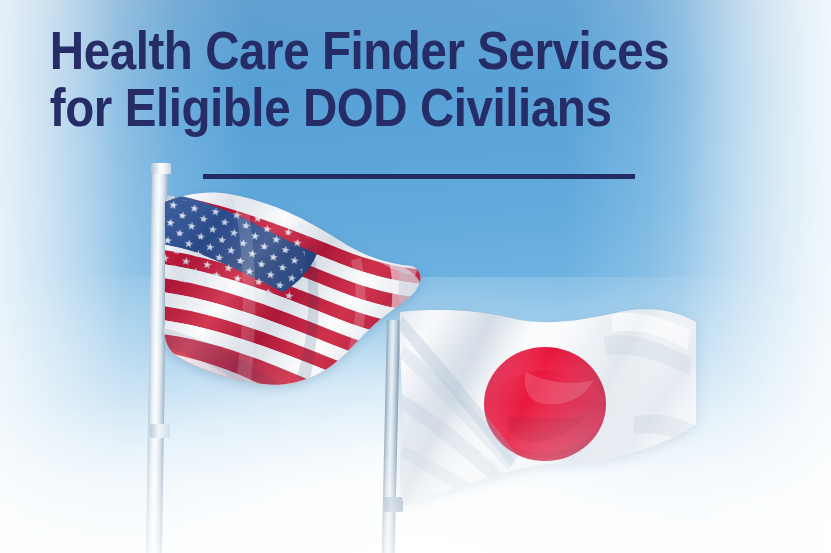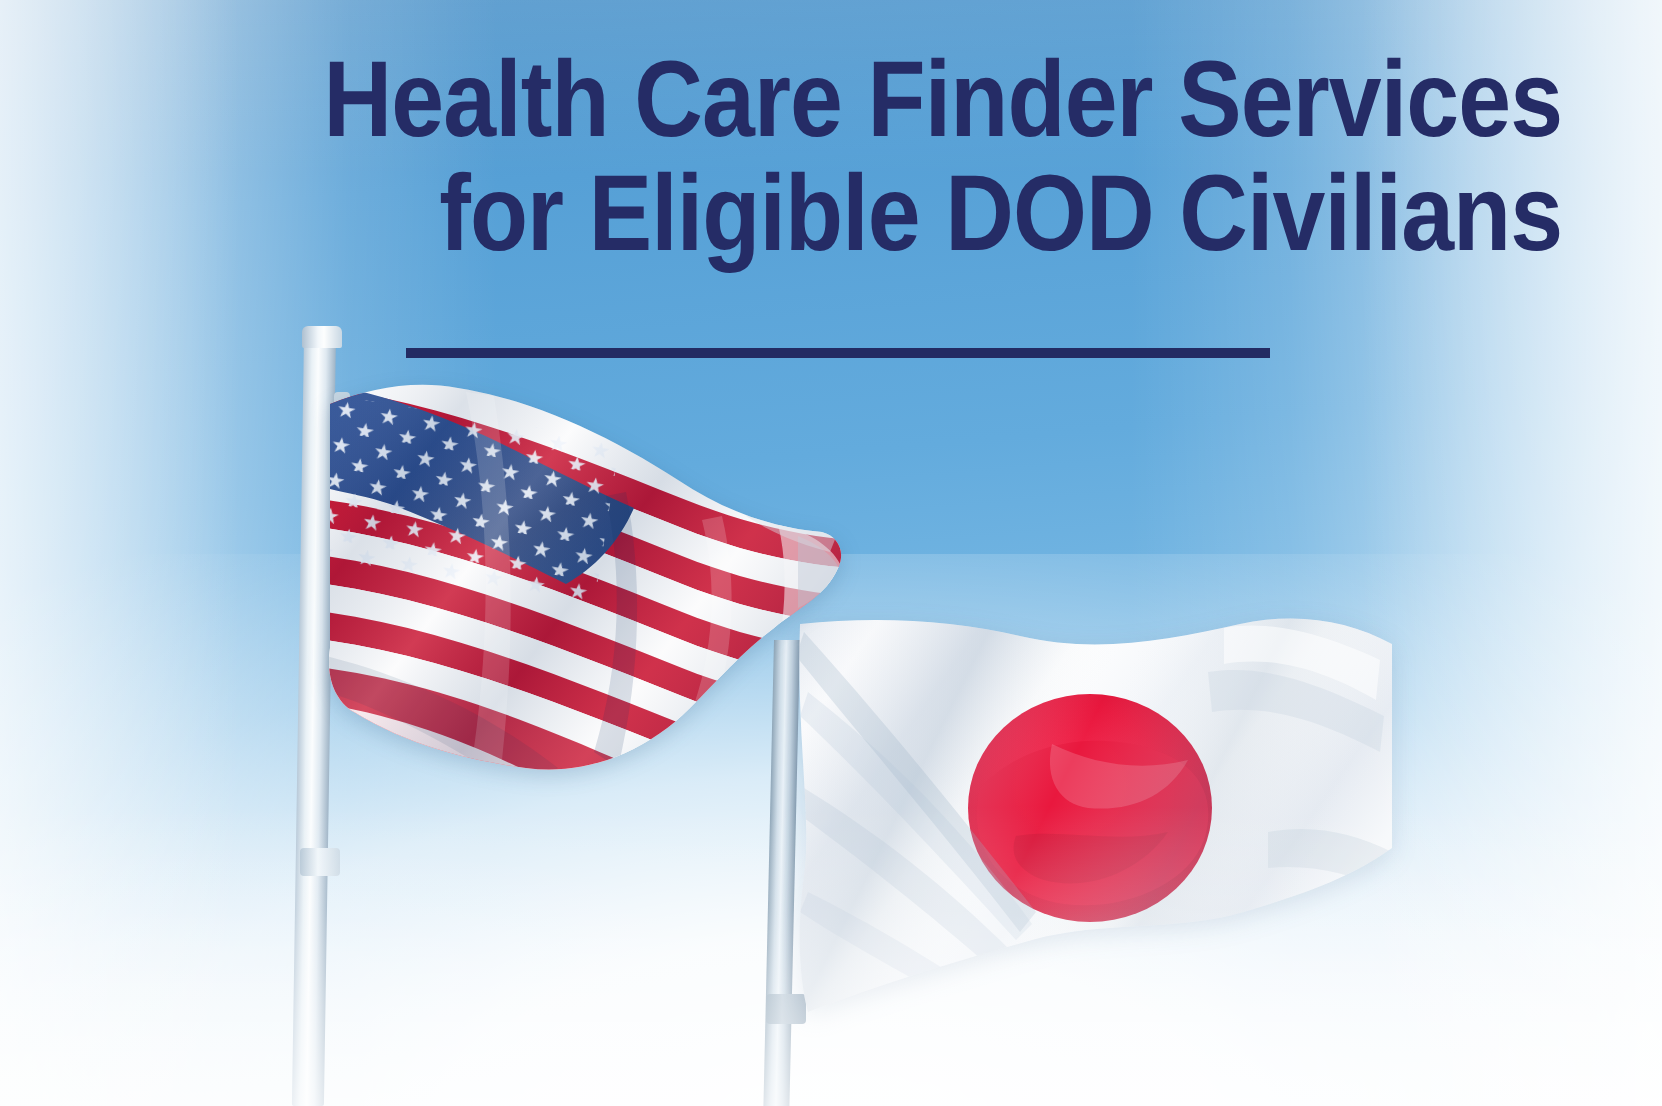--- a/index.html
+++ b/index.html
@@ -71,21 +71,21 @@
     background: linear-gradient(180deg,
         rgba(255,255,255,0.10) 0%,
         rgba(255,255,255,0) 100%);
   }
 
   
   .headline {
     position: absolute;
     left: 0; right: 0;
     top: 22px;
-    text-align: right;
+    text-align: left;
     z-index: 40;
     pointer-events: none;
   }
   .headline .line {
     display: block;
     font-family: "Liberation Sans Narrow", "Liberation Sans", sans-serif;
     font-weight: 700;
     font-size: 54px;
     line-height: 57px;
     letter-spacing: -0.5px;

